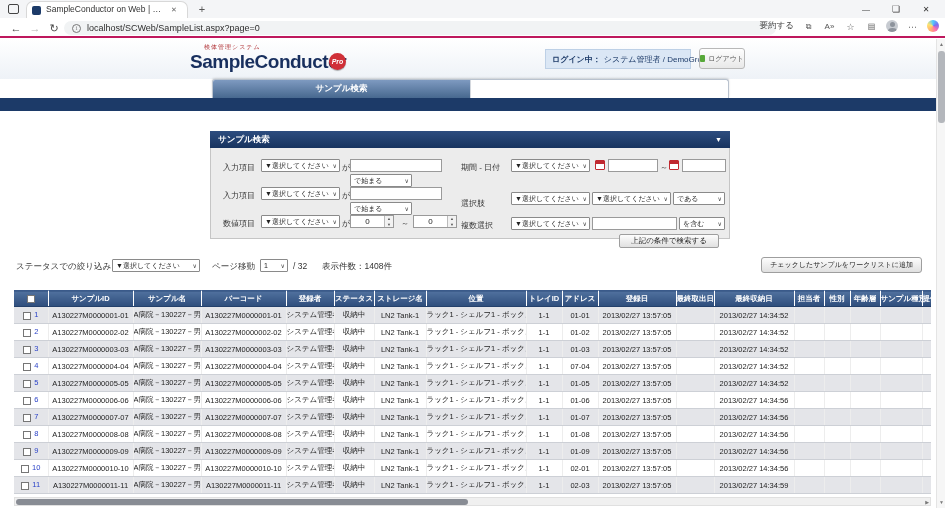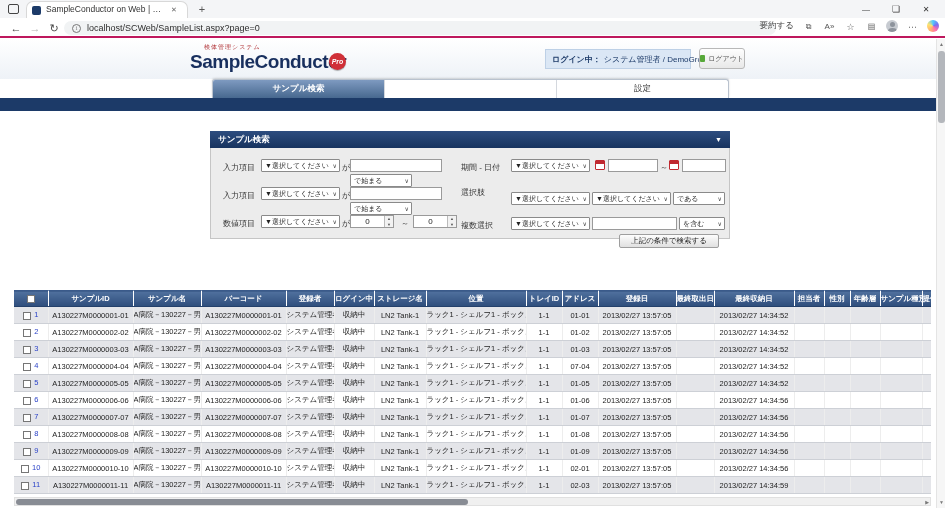--- a/index.html
+++ b/index.html
@@ -192,21 +192,20 @@
       <div class="logout-btn">
         <span class="logout-ic"></span>
         <span class="logout-label">ログアウト</span>
       </div>
     </div>
 
     <div class="navwrap">
       <div class="nav-tabs">
           <div class="nav-tab active">サンプル検索</div>
           <div class="nav-tab"></div>
-          <div class="nav-tab">設定</div>
         </div>
       <div class="navy-bar"></div>
     </div>
 
     <div class="panel">
       <div class="panel-head">
         <span class="panel-title">サンプル検索</span>
         <span class="panel-arrow"></span>
       </div>
       <div class="panel-body">
@@ -255,21 +254,21 @@
         <span class="flabel" style="left:250px;top:14px">期間 - 日付</span>
         <span class="sel" style="left:300px;top:11px;width:79px">
             <span class="sel-t">▼選択してください</span>
           </span>
         <span class="cal" style="left:384px;top:12px"></span>
         <span class="inp" style="left:397px;top:11px;width:50px"></span>
         <span class="ftext" style="left:449px;top:14px">～</span>
         <span class="cal" style="left:458px;top:12px"></span>
         <span class="inp" style="left:471px;top:11px;width:44px"></span>
 
-        <span class="flabel" style="left:250px;top:39px">選択肢</span>
+        <span class="flabel" style="left:250px;top:50px">選択肢</span>
         <span class="sel" style="left:300px;top:44px;width:79px">
             <span class="sel-t">▼選択してください</span>
           </span>
         <span class="sel" style="left:381px;top:44px;width:79px">
             <span class="sel-t">▼選択してください</span>
           </span>
         <span class="sel" style="left:462px;top:44px;width:52px">
             <span class="sel-t">である</span>
           </span>
 
@@ -279,31 +278,44 @@
           </span>
         <span class="inp" style="left:381px;top:69px;width:85px"></span>
         <span class="sel" style="left:468px;top:69px;width:46px">
             <span class="sel-t">を含む</span>
           </span>
 
         <div class="btn search-btn">上記の条件で検索する</div>
       </div>
     </div>
 
+    <div class="controls">
+      <span class="ctl-label" style="left:16px">ステータスでの絞り込み</span>
+      <span class="sel" style="left:112px;top:5px;width:88px">
+          <span class="sel-t">▼選択してください</span>
+        </span>
+      <span class="ctl-label" style="left:212px">ページ移動</span>
+      <span class="sel" style="left:260px;top:5px;width:28px">
+          <span class="sel-t">1</span>
+        </span>
+      <span class="ctl-label" style="left:293px">/ 32</span>
+      <span class="ctl-label" style="left:322px">表示件数：1408件</span>
+      <div class="btn add-btn">チェックしたサンプルをワークリストに追加</div>
+    </div>
 
     <div class="tablewrap">
       <table>
         <thead>
             <tr>
               <th class="chk-col" style="width: 34px;"><span class="cbx"></span></th>
               <th style="width: 85px;">サンプルID</th>
               <th style="width: 68px;">サンプル名</th>
               <th style="width: 85px;">バーコード</th>
               <th style="width: 48px;">登録者</th>
-              <th style="width: 40px;">ログイン中</th>
+              <th style="width: 40px;">ステータス</th>
               <th style="width: 52px;">ストレージ名</th>
               <th style="width: 100px;">位置</th>
               <th style="width: 36px;">トレイID</th>
               <th style="width: 36px;">アドレス</th>
               <th style="width: 78px;">登録日</th>
               <th style="width: 38px;">最終取出日</th>
               <th style="width: 80px;">最終収納日</th>
               <th style="width: 30px;">担当者</th>
               <th style="width: 26px;">性別</th>
               <th style="width: 30px;">年齢層</th>

